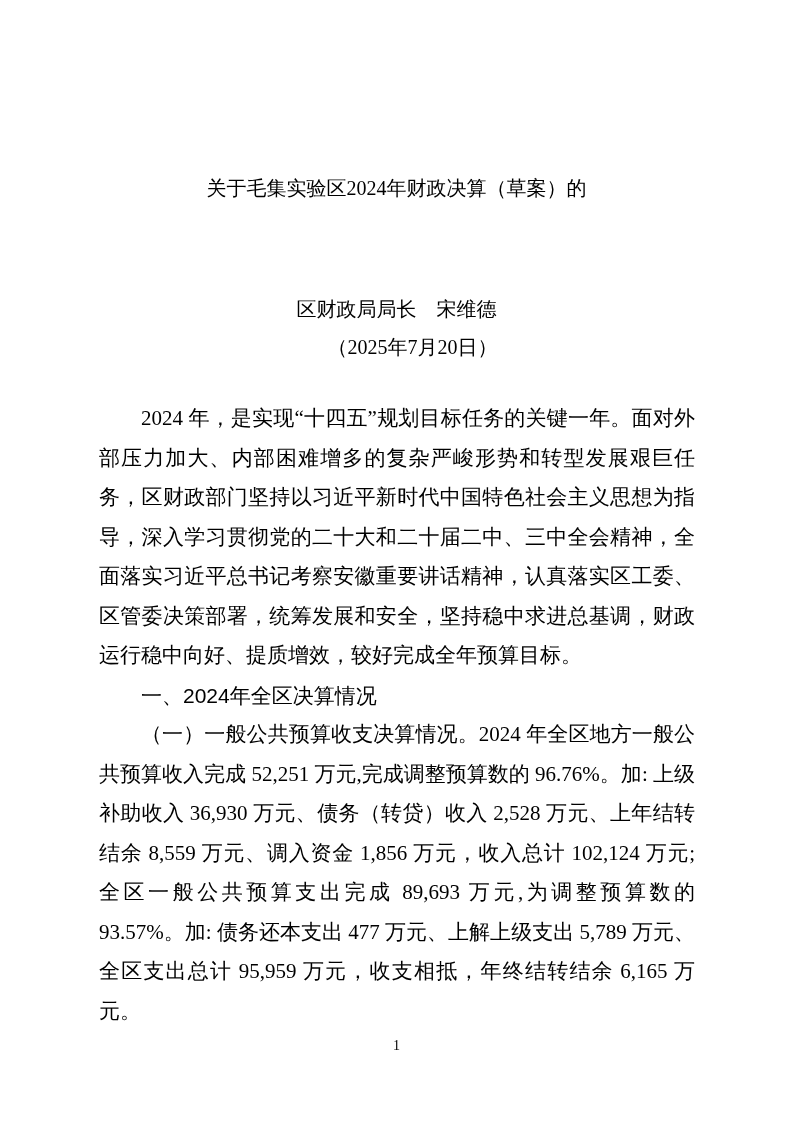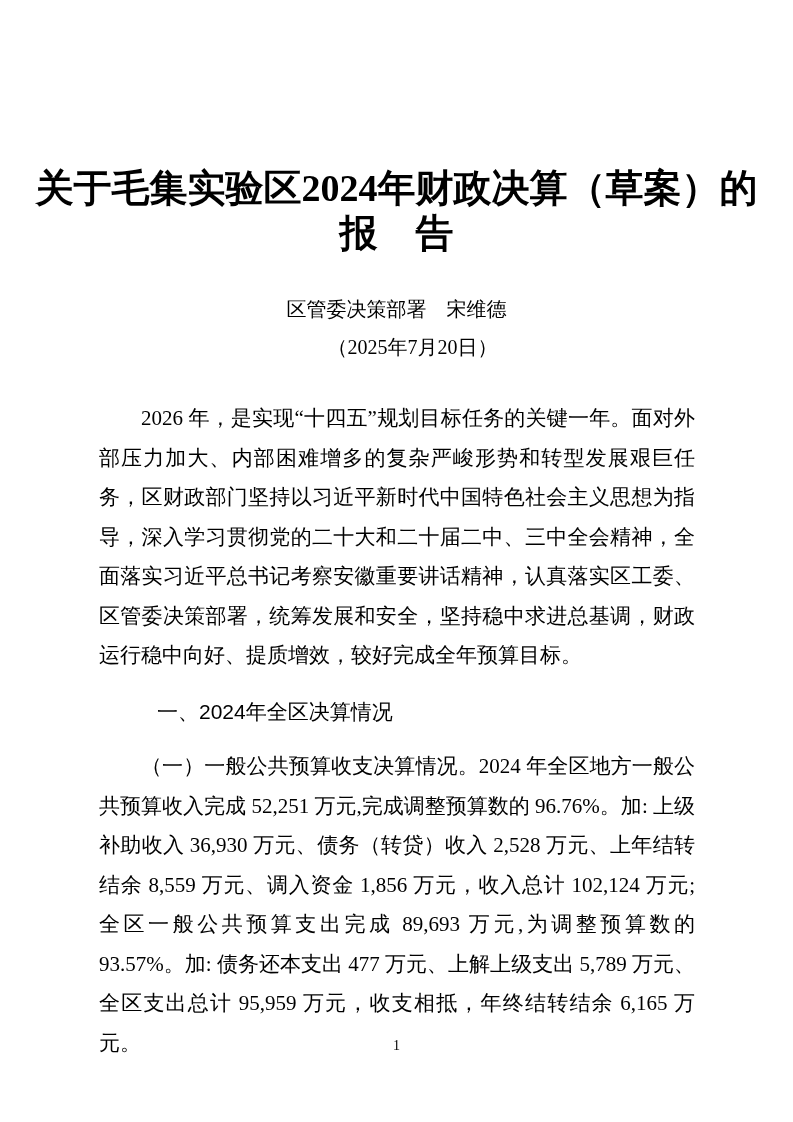--- a/index.html
+++ b/index.html
@@ -16,22 +16,22 @@
     color: #000000;
     font-family: "Liberation Serif", "DejaVu Serif", serif;
   }
   .title {
     position: absolute;
     top: 166px;
     left: 0;
     width: 100%;
     margin: 0;
     text-align: center;
-    font-size: 38px;
-    font-weight: 700;
+    font-size: 20px;
+    font-weight: 400;
     line-height: 45px;
     font-family: "Liberation Serif", "DejaVu Serif", serif;
   }
   .title-line { display: block; }
   .byline {
     position: absolute;
     top: 296px;
     left: 0;
     width: 100%;
     text-align: center;
@@ -54,21 +54,21 @@
     width: 596px;
     font-size: 21px;
     line-height: 39.5px;
     text-align: justify;
   }
   .para {
     margin: 0;
     text-indent: 2em;
   }
   .heading-1 {
-    margin: 16px;
+    margin: 0;
     text-indent: 2em;
     font-size: 21px;
     font-weight: normal;
     line-height: 39.5px;
     font-family: "Liberation Sans", "DejaVu Sans", sans-serif;
   }
   .lead-bold {
     font-weight: normal;
   }
   .page-number {
@@ -80,30 +80,29 @@
     font-size: 14px;
   }
 </style>
 </head>
 <body>
 
 <div class="page">
 
   <h1 class="title">
     <span class="title-line">关于毛集实验区2024年财政决算（草案）的</span>
-    <span class="title-line">报　告</span>
   </h1>
 
-  <div class="byline">区管委决策部署　宋维德</div>
+  <div class="byline">区财政局局长　宋维德</div>
 
   <div class="dateline">（2025年7月20日）</div>
 
   <div class="body-text">
 
-    <p class="para">2026 年，是实现“十四五”规划目标任务的关键一年。面对外部压力加大、内部困难增多的复杂严峻形势和转型发展艰巨任务，区财政部门坚持以习近平新时代中国特色社会主义思想为指导，深入学习贯彻党的二十大和二十届二中、三中全会精神，全面落实习近平总书记考察安徽重要讲话精神，认真落实区工委、区管委决策部署，统筹发展和安全，坚持稳中求进总基调，财政运行稳中向好、提质增效，较好完成全年预算目标。</p>
+    <p class="para">2024 年，是实现“十四五”规划目标任务的关键一年。面对外部压力加大、内部困难增多的复杂严峻形势和转型发展艰巨任务，区财政部门坚持以习近平新时代中国特色社会主义思想为指导，深入学习贯彻党的二十大和二十届二中、三中全会精神，全面落实习近平总书记考察安徽重要讲话精神，认真落实区工委、区管委决策部署，统筹发展和安全，坚持稳中求进总基调，财政运行稳中向好、提质增效，较好完成全年预算目标。</p>
 
     <h2 class="heading-1">一、2024年全区决算情况</h2>
 
     <p class="para"><span class="lead-bold">（一）一般公共预算收支决算情况。</span><span>2024 年全区地方一般公共预算收入完成 52,251 万元,完成调整预算数的 96.76%。加: 上级补助收入 36,930 万元、债务（转贷）收入 2,528 万元、上年结转结余 8,559 万元、调入资金 1,856 万元，收入总计 102,124 万元;全区一般公共预算支出完成 89,693 万元,为调整预算数的 93.57%。加: 债务还本支出 477 万元、上解上级支出 5,789 万元、全区支出总计 95,959 万元，收支相抵，年终结转结余 6,165 万元。</span></p>
 
 
   </div>
 
   <div class="page-number">1</div>
 

